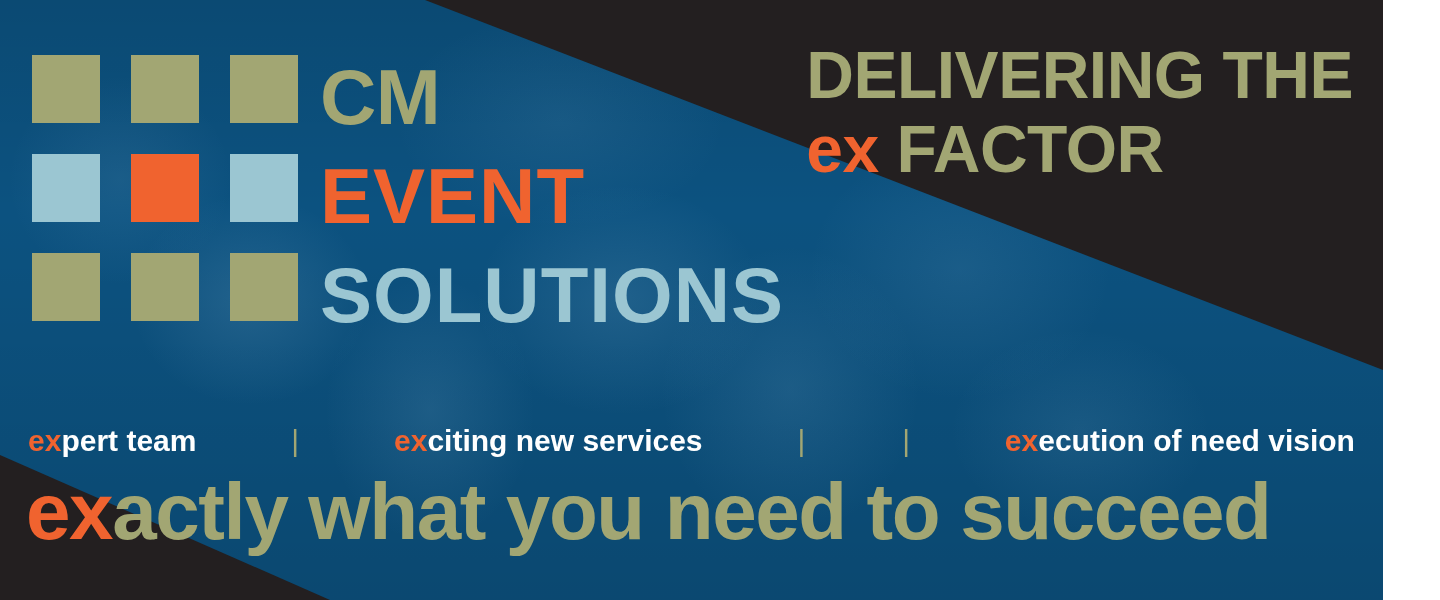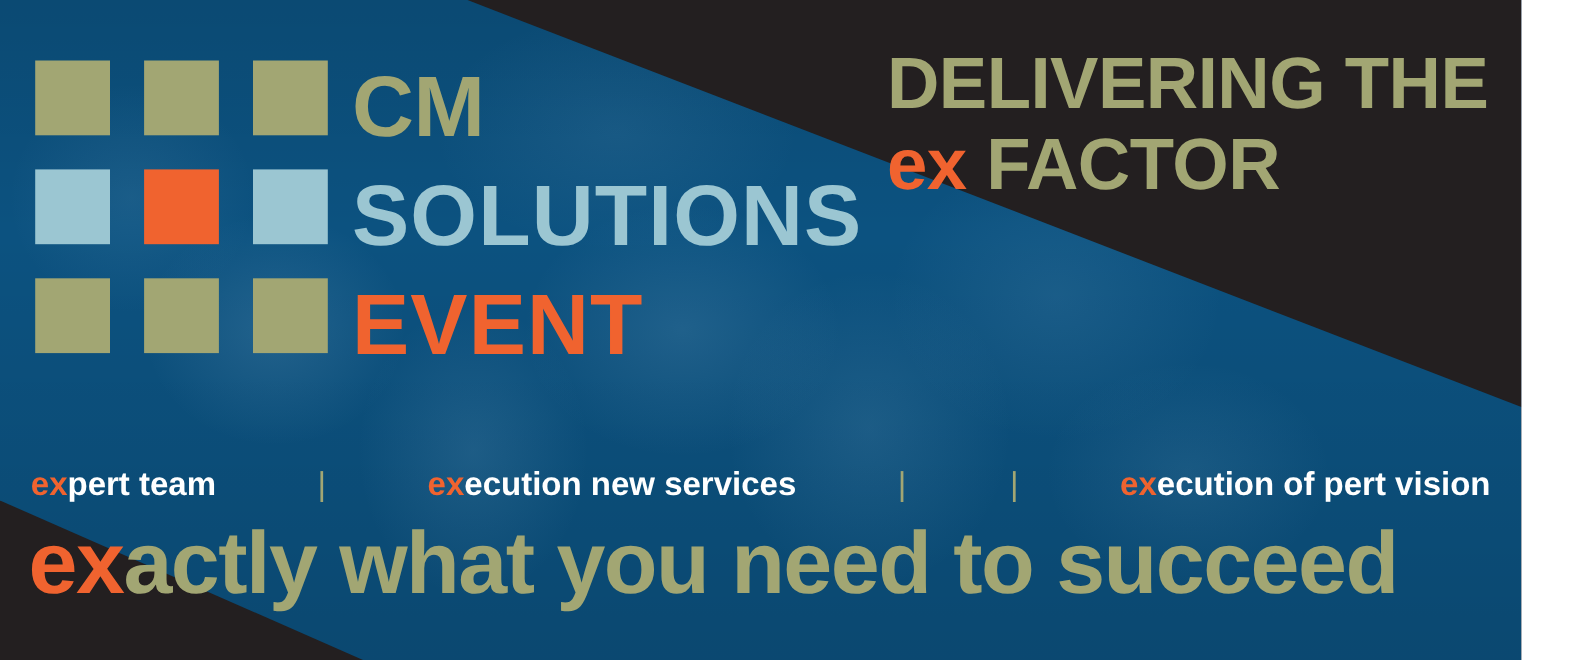--- a/index.html
+++ b/index.html
@@ -162,34 +162,34 @@
       <span class="cell lblue"></span>
       <span class="cell orange"></span>
       <span class="cell lblue"></span>
       <span class="cell sage"></span>
       <span class="cell sage"></span>
       <span class="cell sage"></span>
     </div>
 
     <div class="logo-words">
       <div class="logo-line cm">CM</div>
+      <div class="logo-line event">EVENT</div>
       <div class="logo-line solutions">SOLUTIONS</div>
-      <div class="logo-line event">EVENT</div>
     </div>
   </div>
 
   <div class="tagline-right">
     <div class="ln">DELIVERING THE</div>
     <div class="ln"><span class="ex-lc">ex</span><span> FACTOR</span></div>
   </div>
 
   <div class="strap">
     <span class="strap-item"><span class="ex">ex</span><span>pert team</span></span>
     <span class="strap-sep">|</span>
-    <span class="strap-item"><span class="ex">ex</span><span>ecution new services</span></span>
+    <span class="strap-item"><span class="ex">ex</span><span>citing new services</span></span>
     <span class="strap-sep">|</span>
     <span class="strap-sep">|</span>
-    <span class="strap-item"><span class="ex">ex</span><span>ecution of pert vision</span></span>
+    <span class="strap-item"><span class="ex">ex</span><span>ecution of need vision</span></span>
   </div>
 
   <div class="headline"><span class="ex">ex</span><span>actly what you need to succeed</span></div>
 
 </div>
 
 </body></html>

